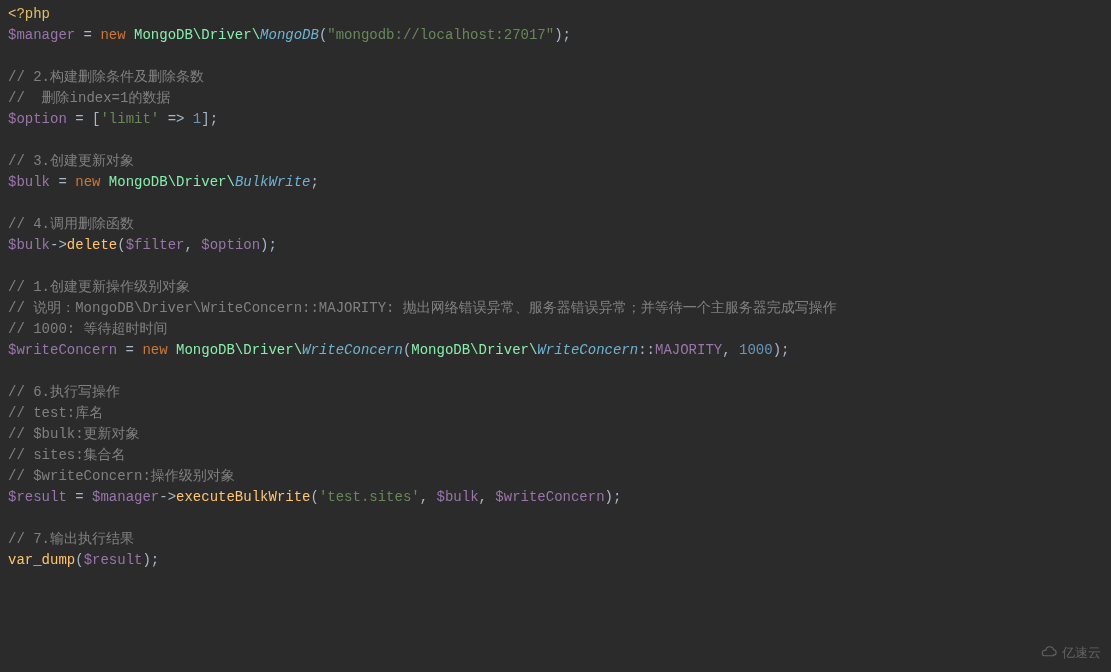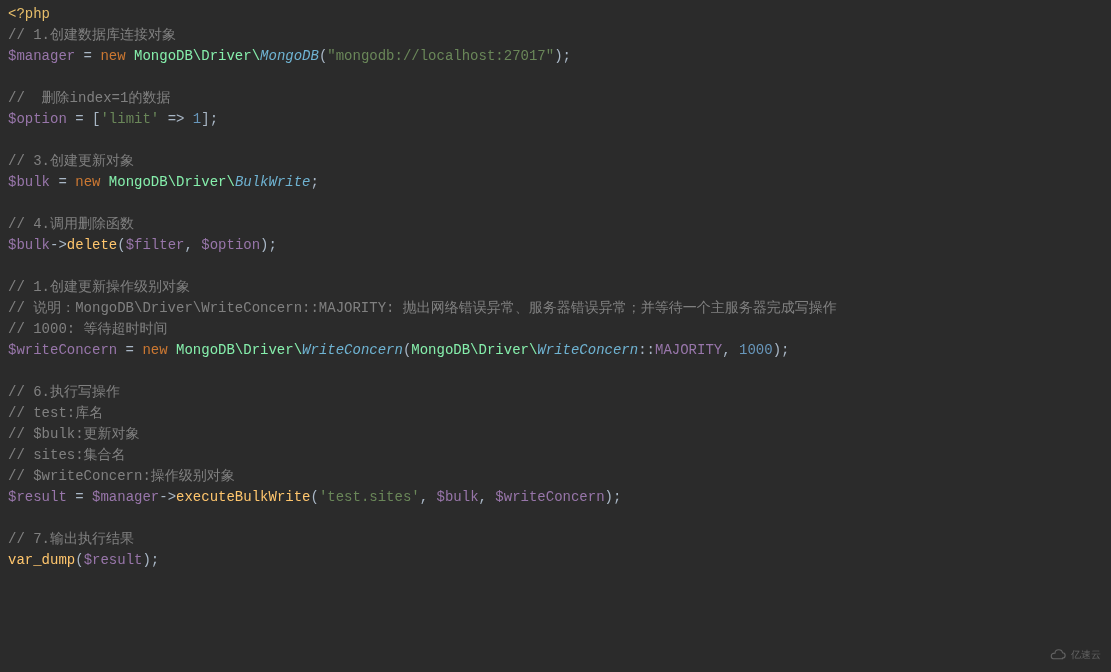--- a/index.html
+++ b/index.html
@@ -35,40 +35,40 @@
     .punct { color: #a9b7c6; }
     .arrow { color: #a9b7c6; }
     .func { color: #ffc66d; }
     .constant { color: #9876aa; }
     .double-colon { color: #a9b7c6; }
     .watermark {
       position: absolute;
       bottom: 10px;
       right: 10px;
       color: #888;
-      font-size: 10px;
+      font-size: 13px;
       opacity: 0.6;
       display: flex;
       align-items: center;
       gap: 4px;
       font-family: sans-serif;
     }
     .watermark svg {
       width: 18px;
       height: 14px;
     }
   </style>
 </head>
 <body>
 
 <div>
 <div class="code-line"><span class="tag">&lt;?php</span></div>
-<div class="code-line"><span class="comment">// 1.创建数据库连接对象</span></div>
 <div class="code-line"><span class="variable">$manager</span><span class="operator"> = </span><span class="keyword">new</span><span class="namespace"> MongoDB\Driver\</span><span class="class-name">MongoDB</span><span class="punct">(</span><span class="string">"mongodb://localhost:27017"</span><span class="punct">);</span></div>
 <div class="code-line"></div>
+<div class="code-line"><span class="comment">// 2.构建删除条件及删除条数</span></div>
 <div class="code-line"><span class="comment">//  删除index=1的数据</span></div>
 <div class="code-line"><span class="variable">$option</span><span class="operator"> = [</span><span class="string">'limit'</span><span class="operator"> =&gt; </span><span class="number">1</span><span class="punct">];</span></div>
 <div class="code-line"></div>
 <div class="code-line"><span class="comment">// 3.创建更新对象</span></div>
 <div class="code-line"><span class="variable">$bulk</span><span class="operator"> = </span><span class="keyword">new</span><span class="namespace"> MongoDB\Driver\</span><span class="class-name">BulkWrite</span><span class="punct">;</span></div>
 <div class="code-line"></div>
 <div class="code-line"><span class="comment">// 4.调用删除函数</span></div>
 <div class="code-line"><span class="variable">$bulk</span><span class="arrow">-&gt;</span><span class="func">delete</span><span class="punct">(</span><span class="variable">$filter</span><span class="punct">, </span><span class="variable">$option</span><span class="punct">);</span></div>
 <div class="code-line"></div>
 <div class="code-line"><span class="comment">// 1.创建更新操作级别对象</span></div>

